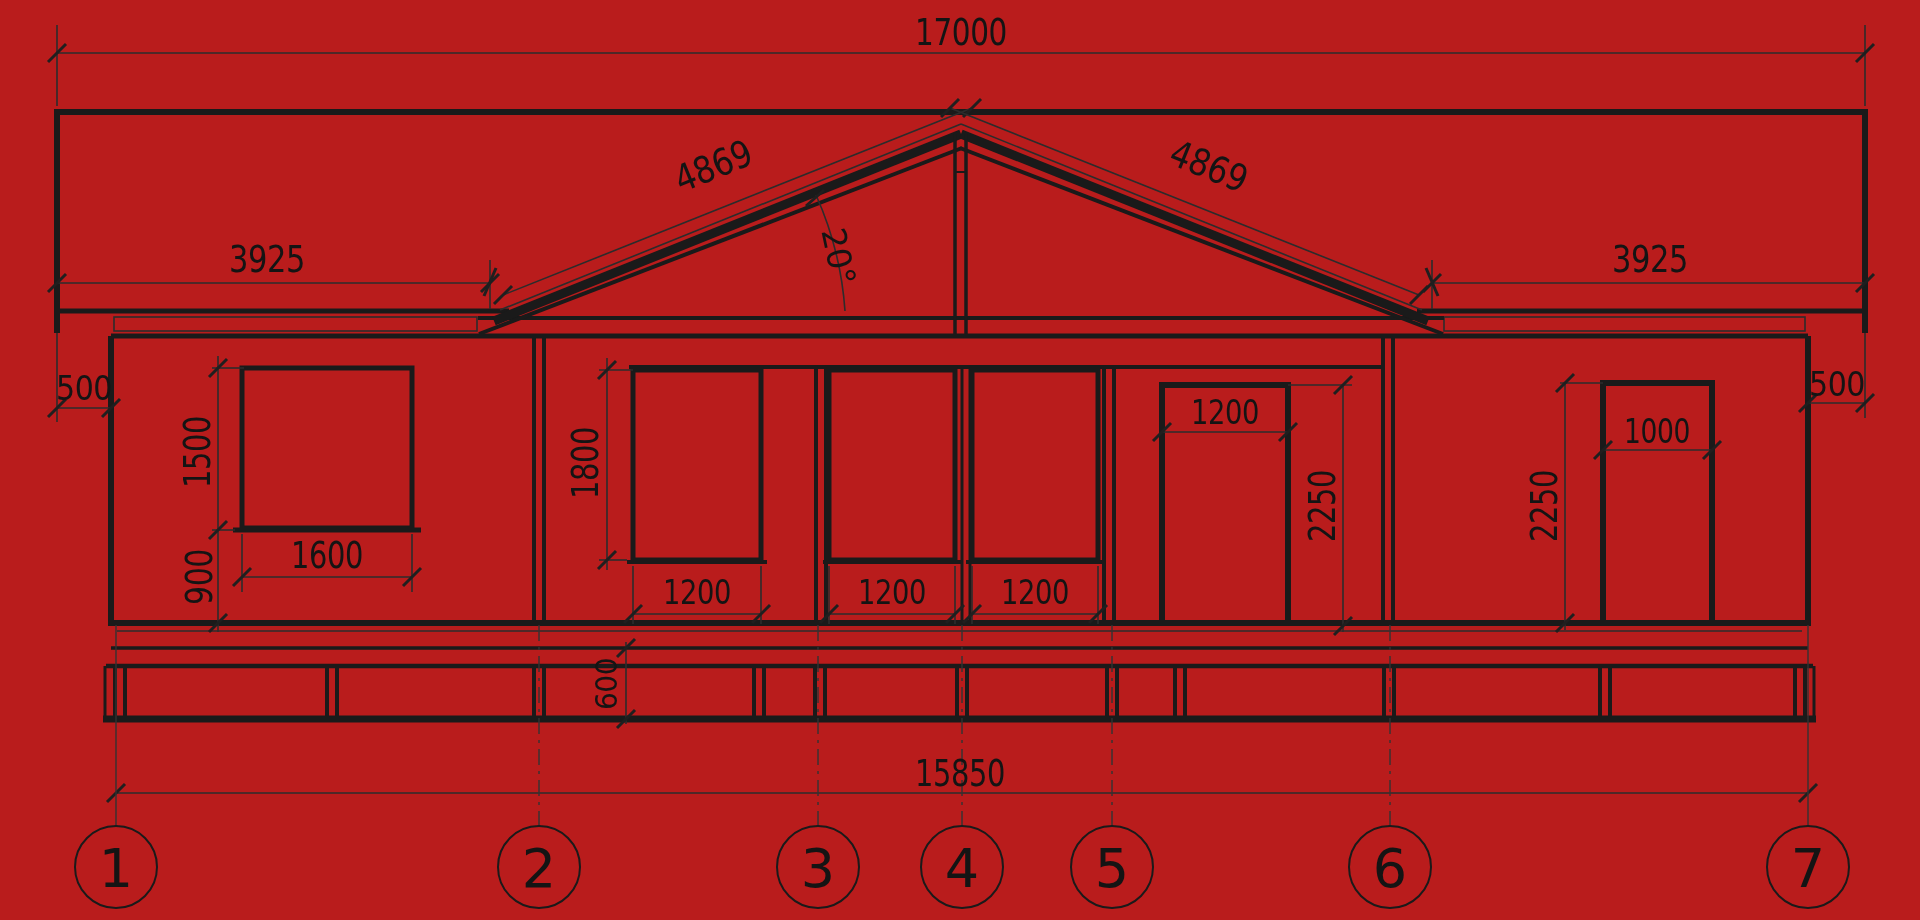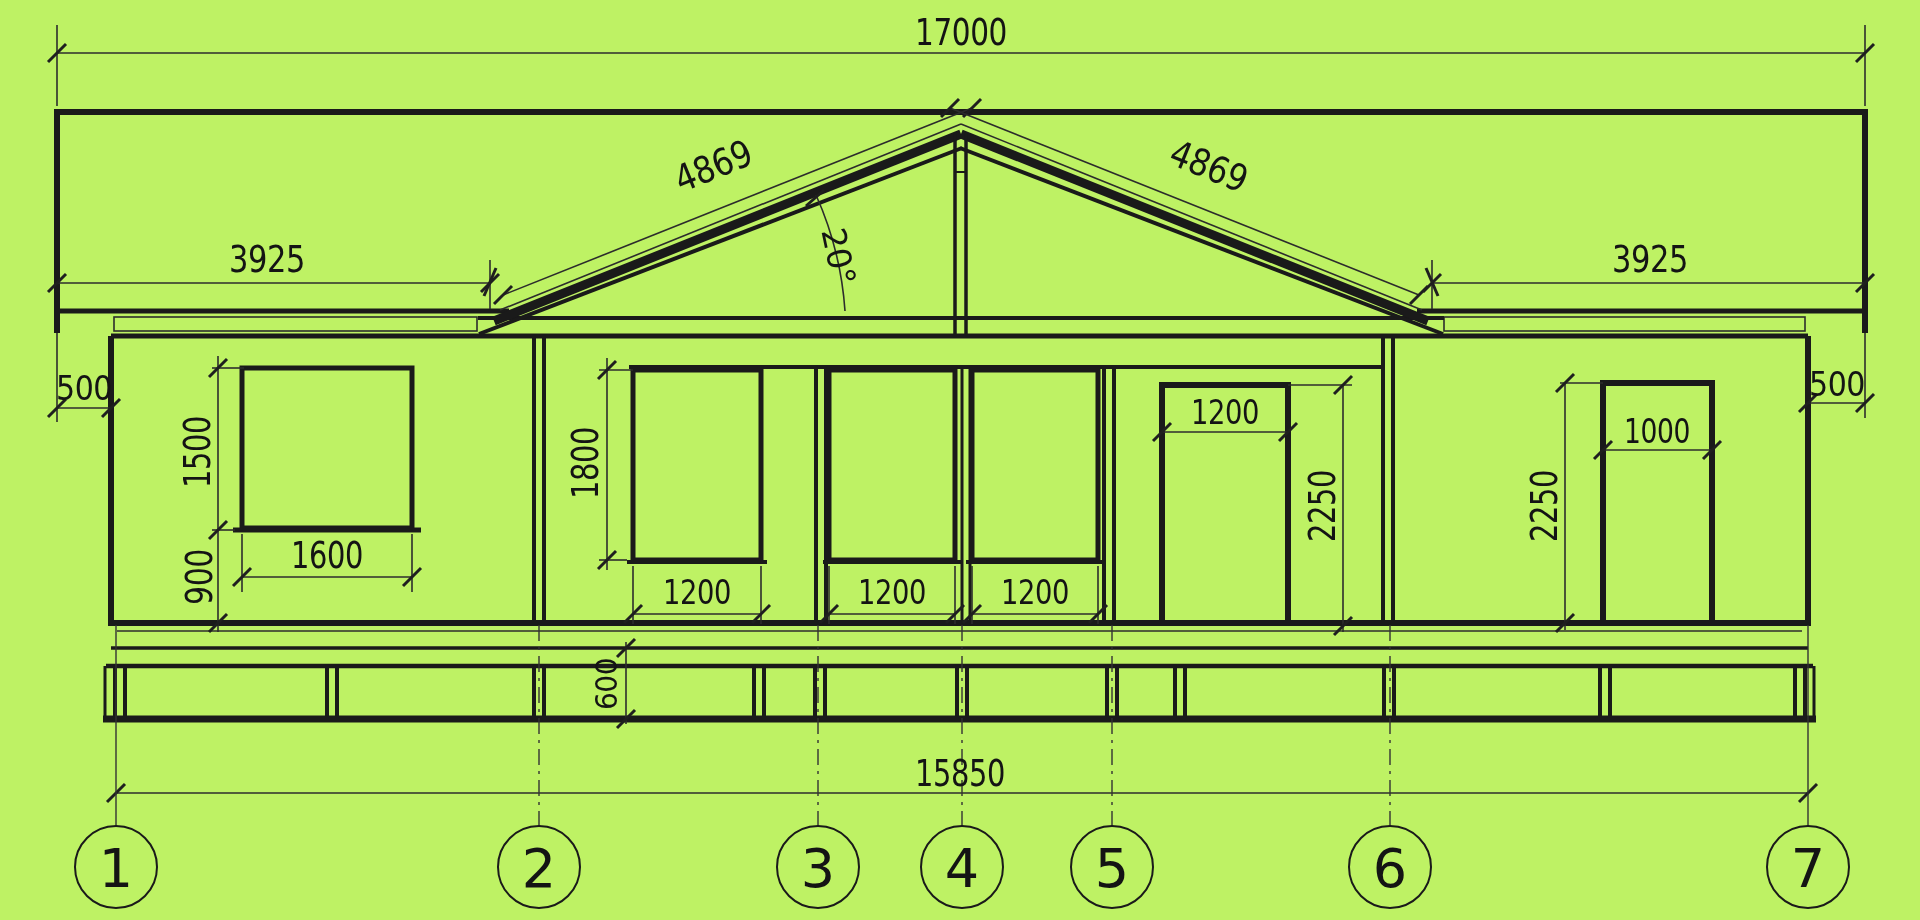--- a/index.html
+++ b/index.html
@@ -1,16 +1,16 @@
 <!DOCTYPE html>
 <html><head>
 <meta charset="utf-8">
 <style>
   html,body{margin:0;padding:0;background:#ffffff;}
-  .stage{width:1920px;height:920px;background:#bef264;position:relative;overflow:hidden;}
+  .stage{width:1920px;height:920px;background:#b91c1c;position:relative;overflow:hidden;}
   svg{display:block;}
   svg line, svg path, svg rect, svg circle, svg polyline{stroke:#1a1a1a;fill:none;stroke-linecap:butt;}
   .w9{stroke-width:9;}
   .w7{stroke-width:7;}
   .w6{stroke-width:6;}
   .w5{stroke-width:5;}
   .w45{stroke-width:4.5;}
   .w4{stroke-width:4;}
   .w35{stroke-width:3.5;}
   .w3{stroke-width:3;}

